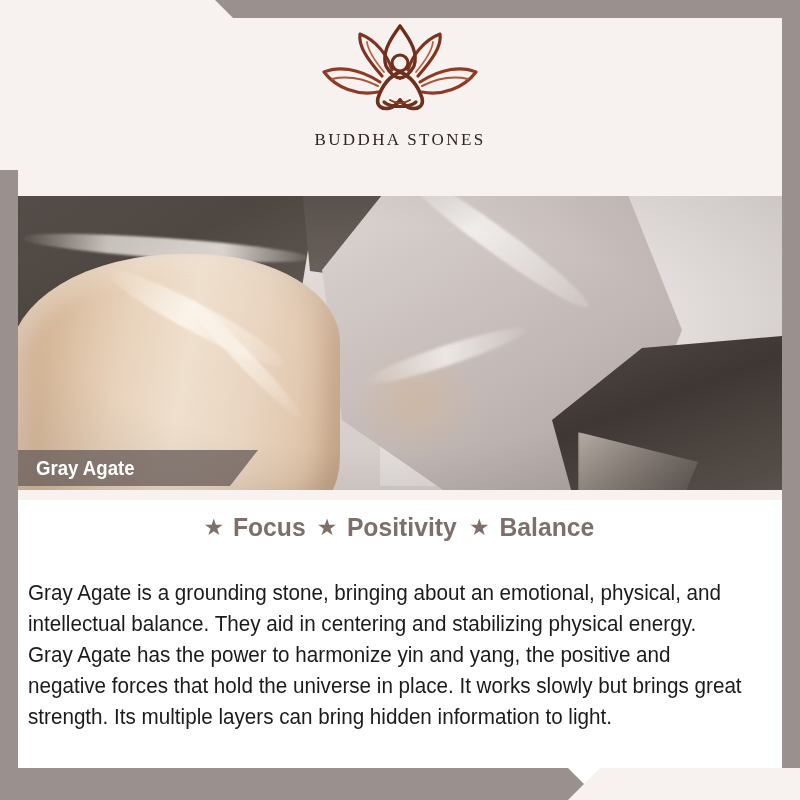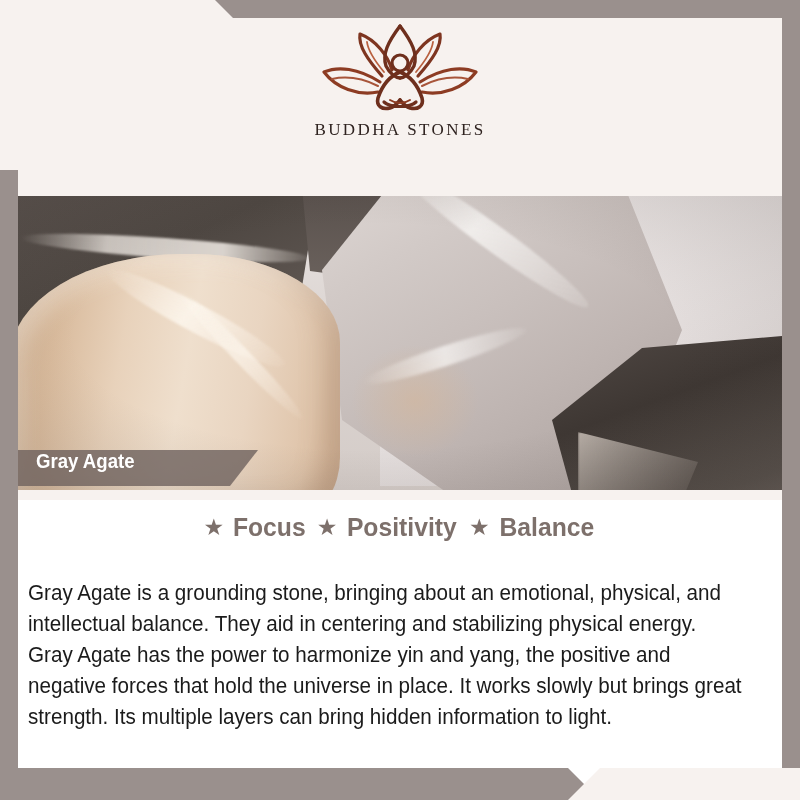--- a/index.html
+++ b/index.html
@@ -75,21 +75,21 @@
     left: 0; top: 22px;
     width: 800px;
     text-align: center;
   }
   .logo-mark {
     display: block;
     margin: 0 auto;
   }
   .logo-word {
     display: block;
-    margin-top: 6px;
+    margin-top: 16px;
     font-family: "Liberation Serif", serif;
     font-size: 17px;
     letter-spacing: 2.4px;
     color: #2f2320;
     text-align: center;
   }
 
   
   .title-banner {
     position: absolute;
@@ -260,21 +260,21 @@
 
   
   .stone-tag {
     position: absolute;
     left: 0; top: 450px;
     width: 258px; height: 36px;
     background: rgba(110,98,94,0.80);
     -webkit-clip-path: polygon(0 0, 258px 0, 230px 36px, 0 36px);
     clip-path: polygon(0 0, 258px 0, 230px 36px, 0 36px);
     display: flex;
-    align-items: flex-start;
+    align-items: center;
   }
   .stone-tag-label {
     margin-left: 36px;
     font-family: "Liberation Sans Narrow", "Liberation Sans", sans-serif;
     font-size: 20px;
     font-weight: bold;
     color: #ffffff;
     transform: scaleX(0.93);
     transform-origin: left center;
     white-space: nowrap;

